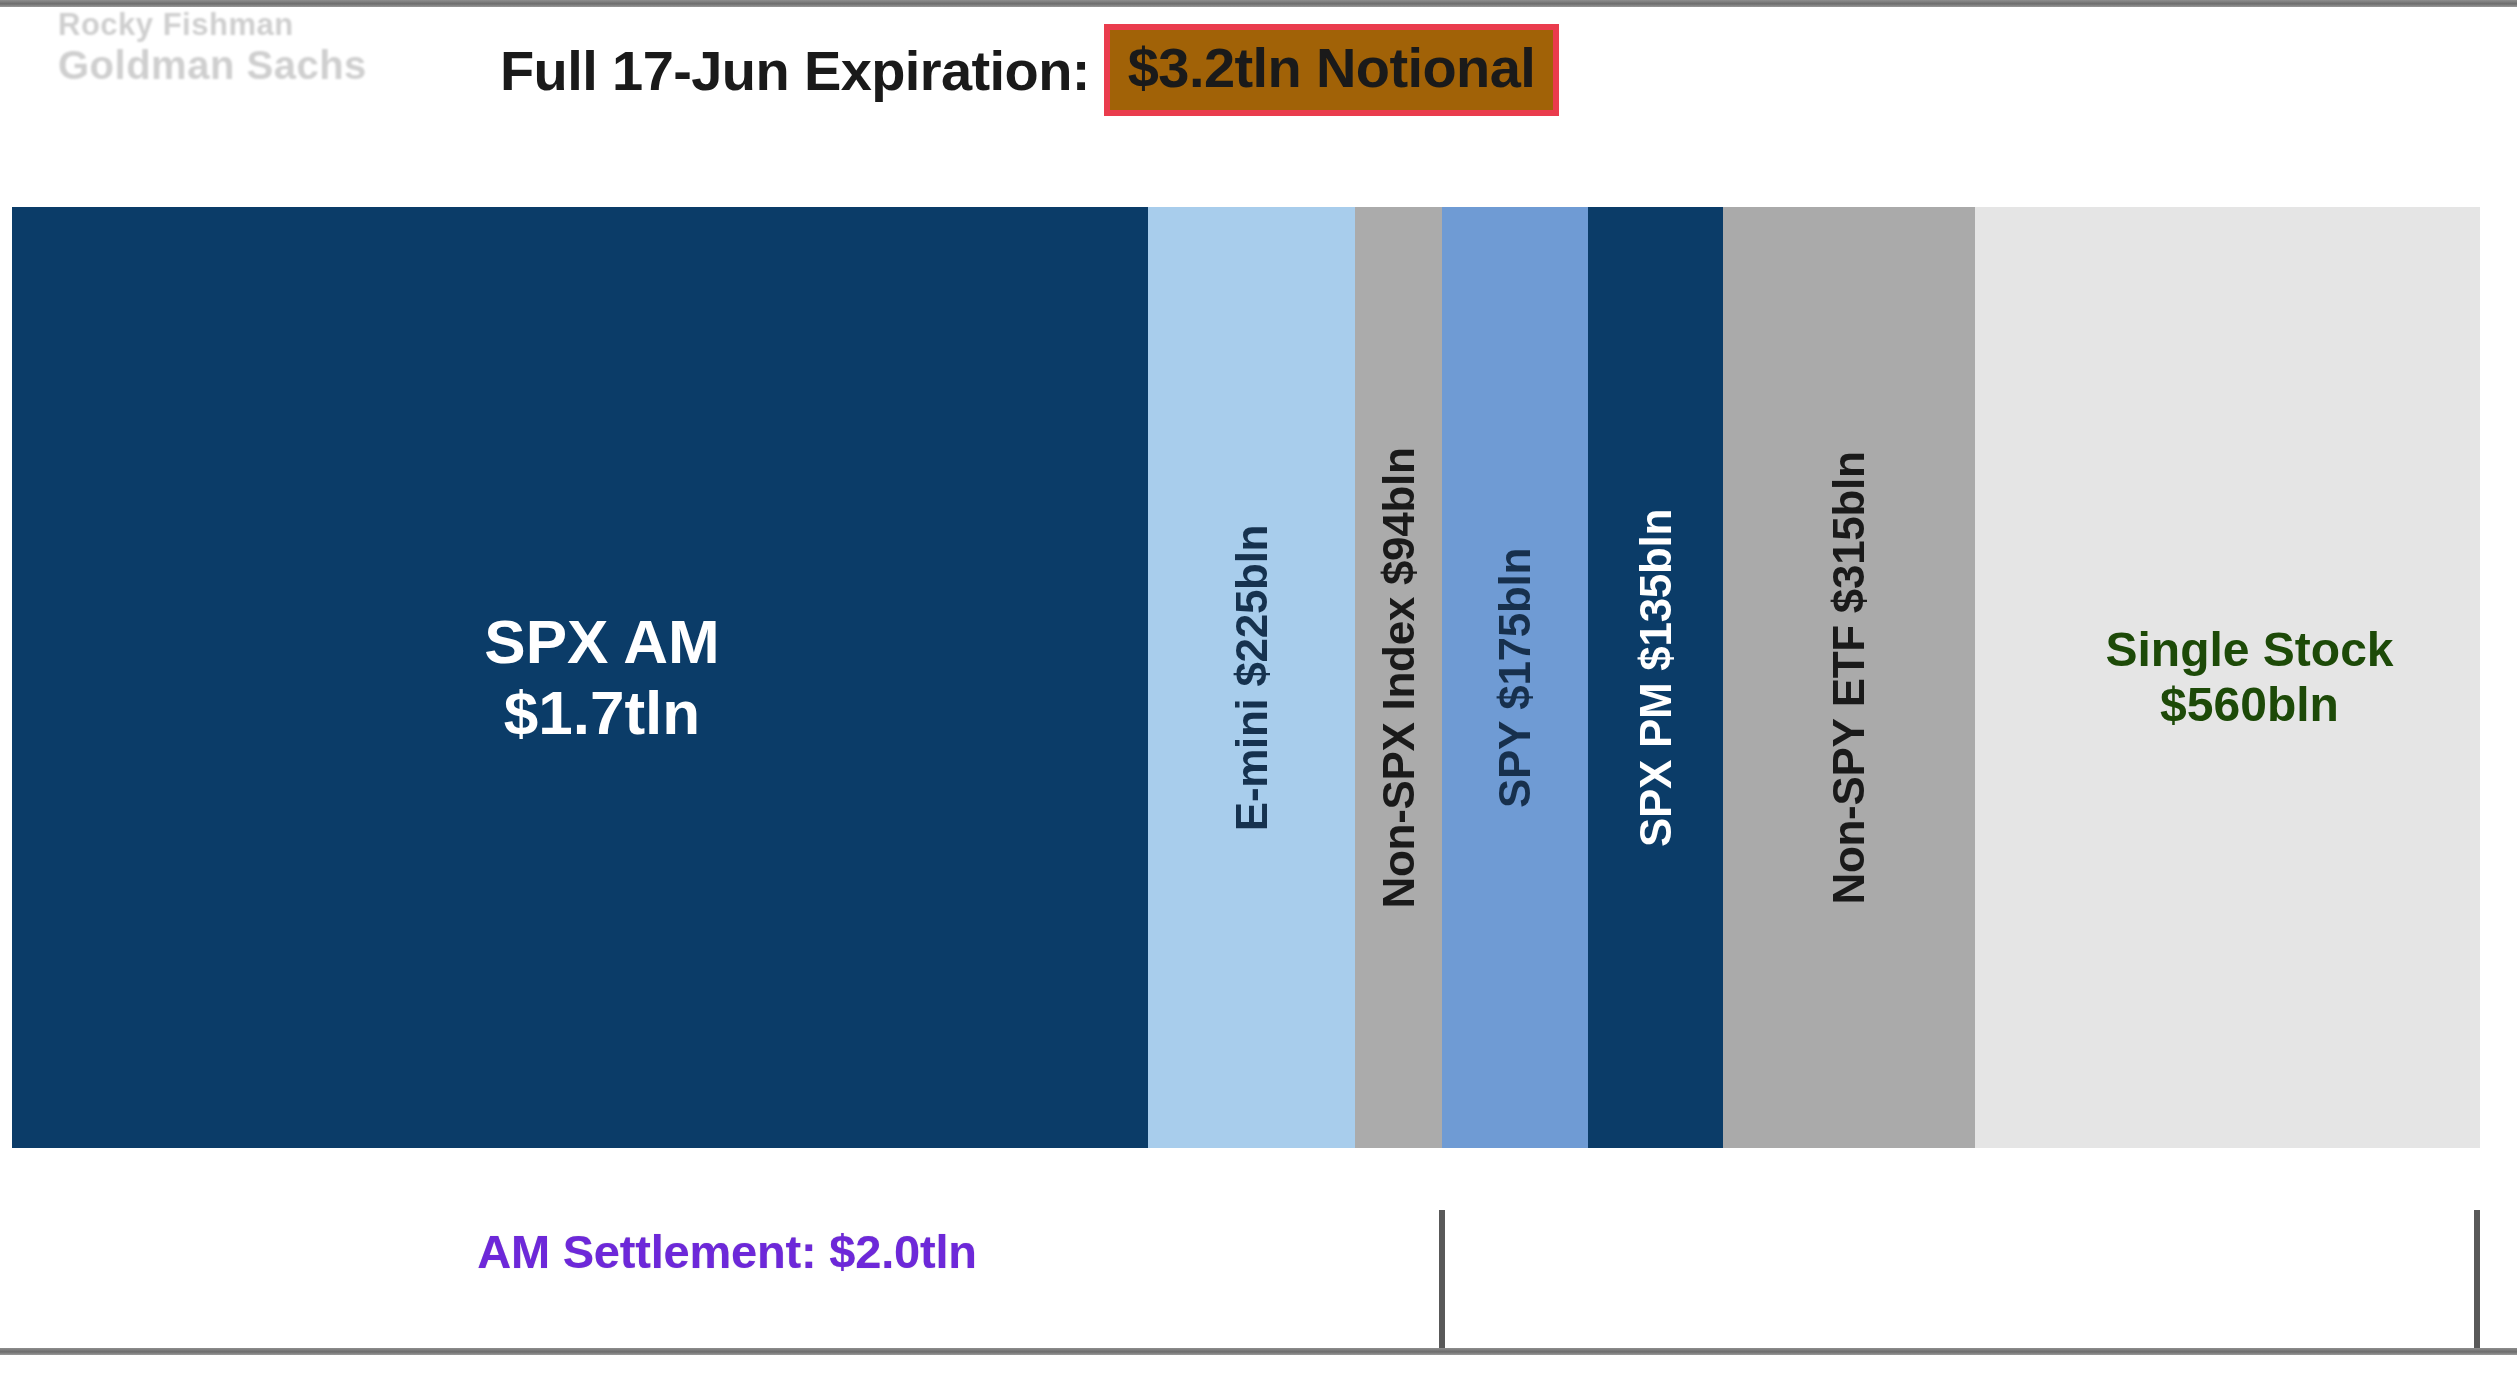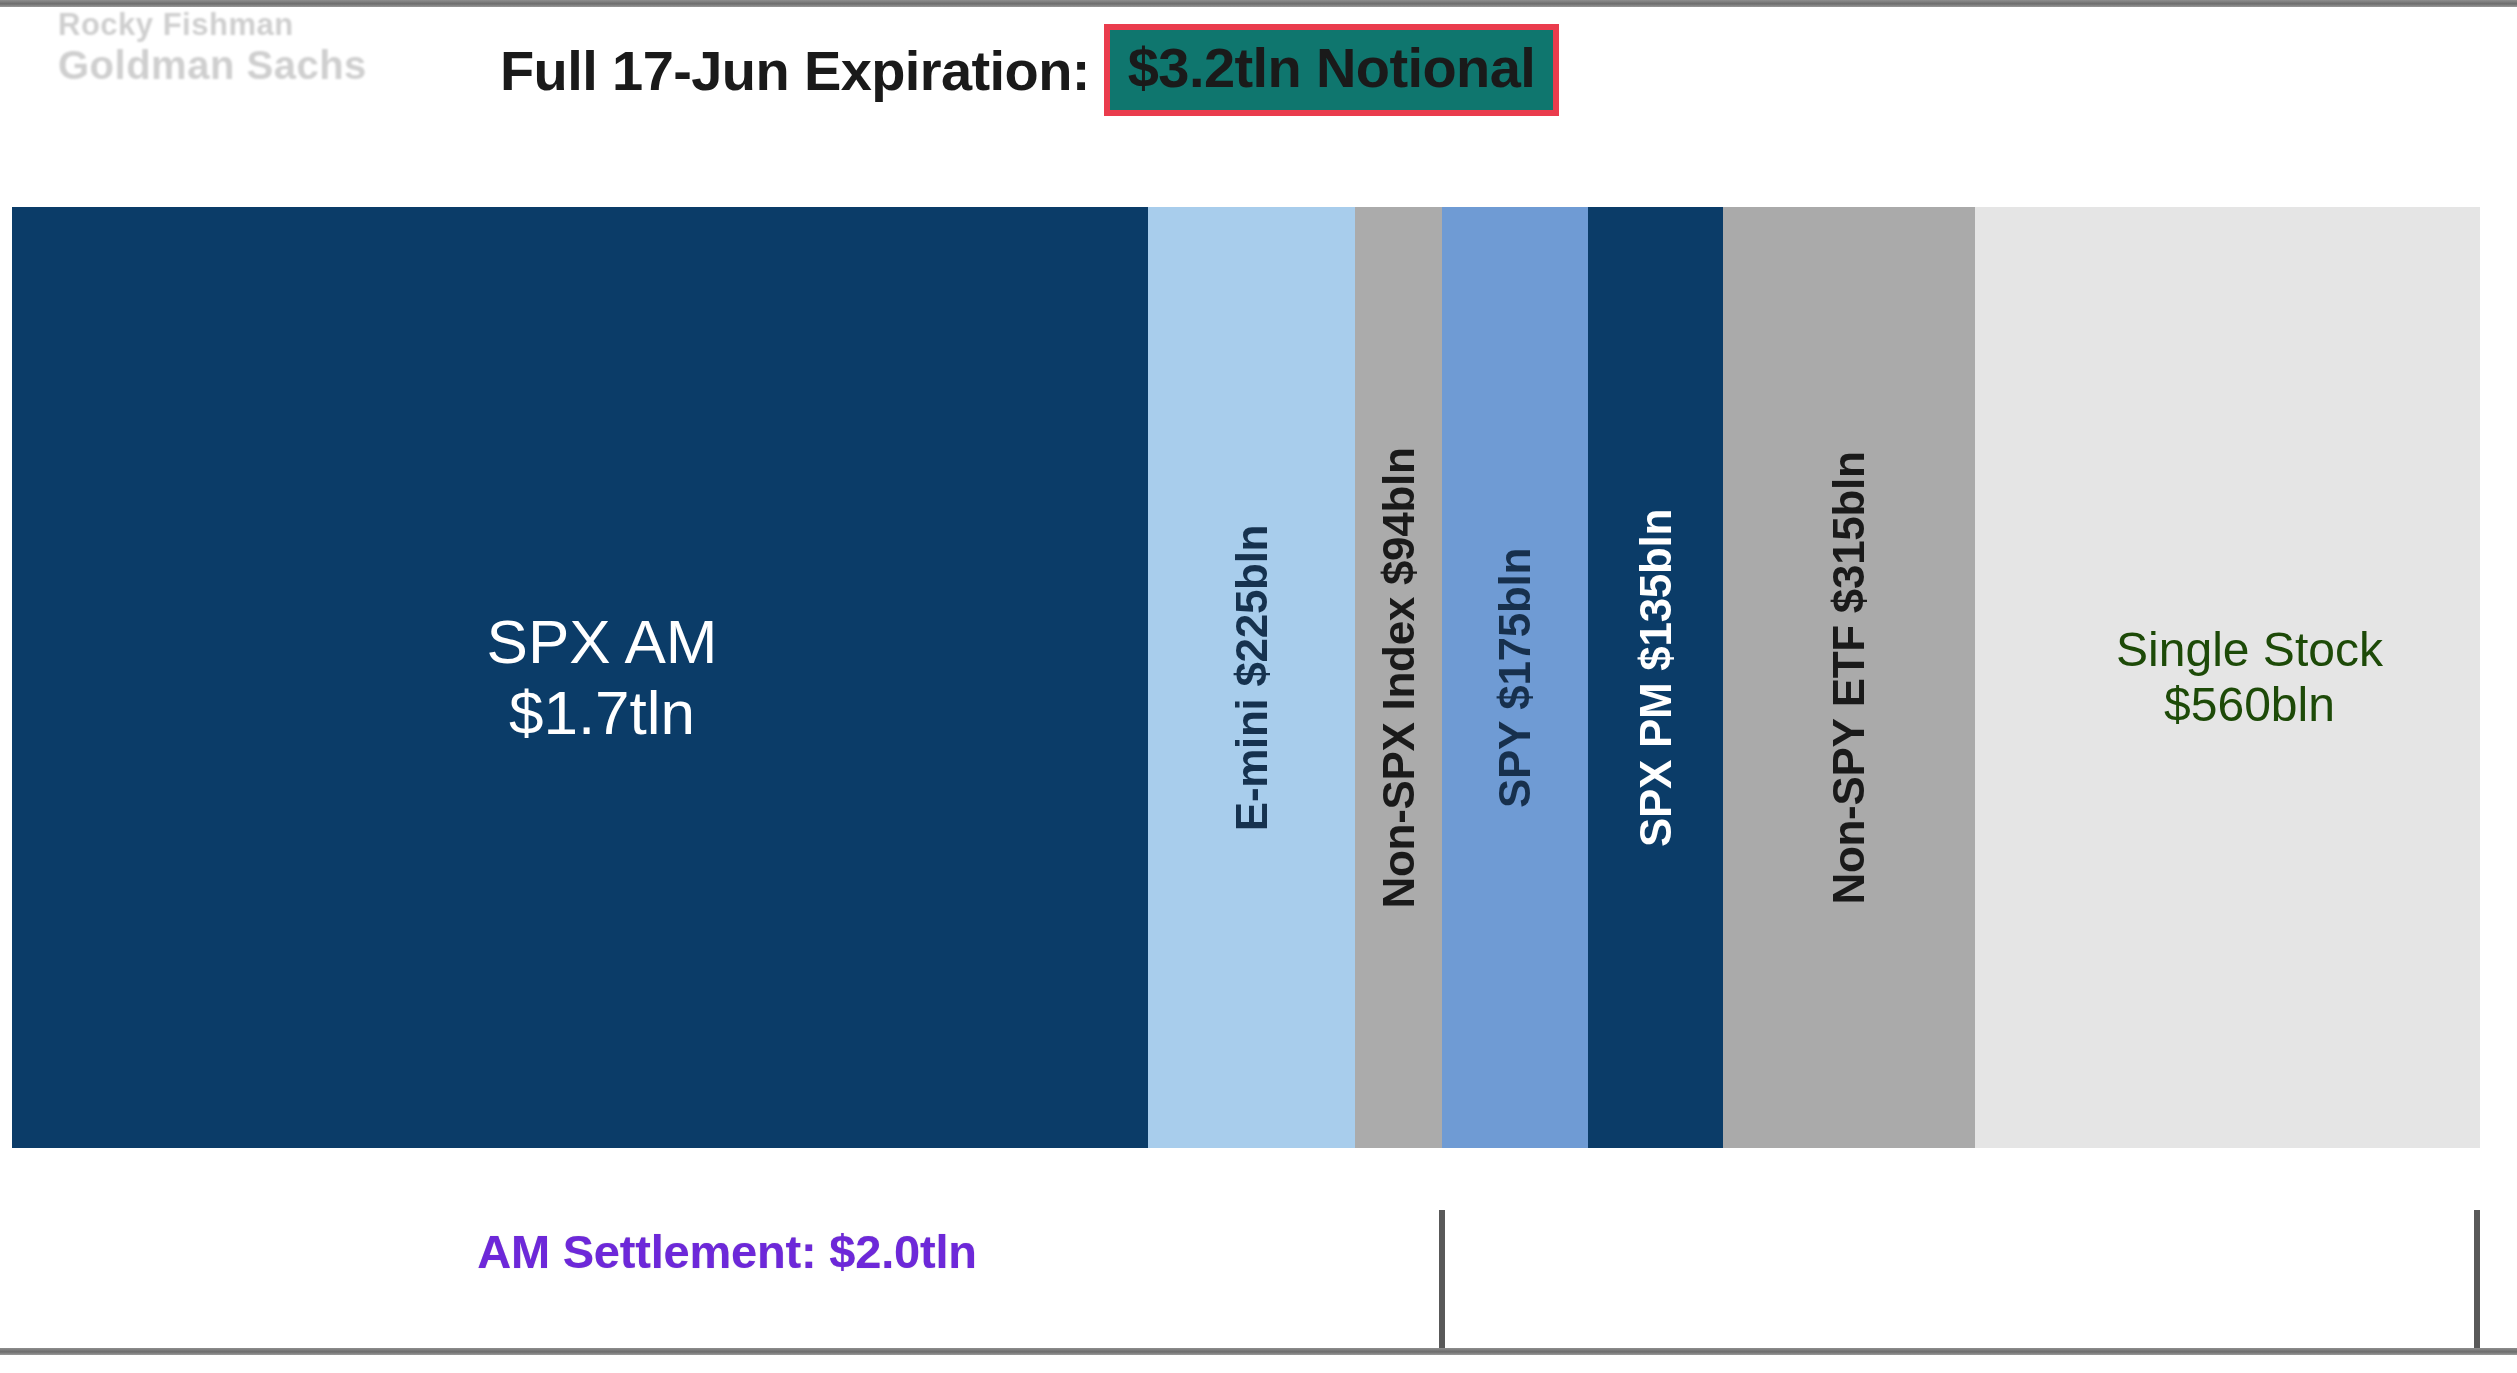--- a/index.html
+++ b/index.html
@@ -49,42 +49,42 @@
     font-size:56px;font-weight:700;color:#1a1a1a;
     letter-spacing:-0.6px;white-space:nowrap;
   }
   #notional-badge{
     margin-left:14px;
     font-size:56px;font-weight:700;color:#1a1a1a;
     letter-spacing:-0.6px;white-space:nowrap;
     border:6px solid #ea3c4d;
     padding:10px 18px 14px 18px;
     line-height:1;
-    background:#0f766e;
+    background:#a16207;
   }
 
   
   #bar{
     position:absolute;
     left:12px;top:207px;
     width:2468px;height:941px;
     display:flex;
     overflow:hidden;
   }
   .seg{
     position:relative;
     height:100%;
     display:flex;align-items:center;justify-content:center;
     overflow:hidden;
     flex:0 0 auto;
   }
   
   .seg-label-h{
     text-align:center;
-    font-weight:400;
+    font-weight:700;
     line-height:1.14;
     white-space:pre-line;
     pointer-events:none;
     margin-left:44px;
   }
   
   .seg-label-v{
     position:absolute;
     left:50%;top:50%;
     transform:translate(-50%,-50%) rotate(-90deg);

